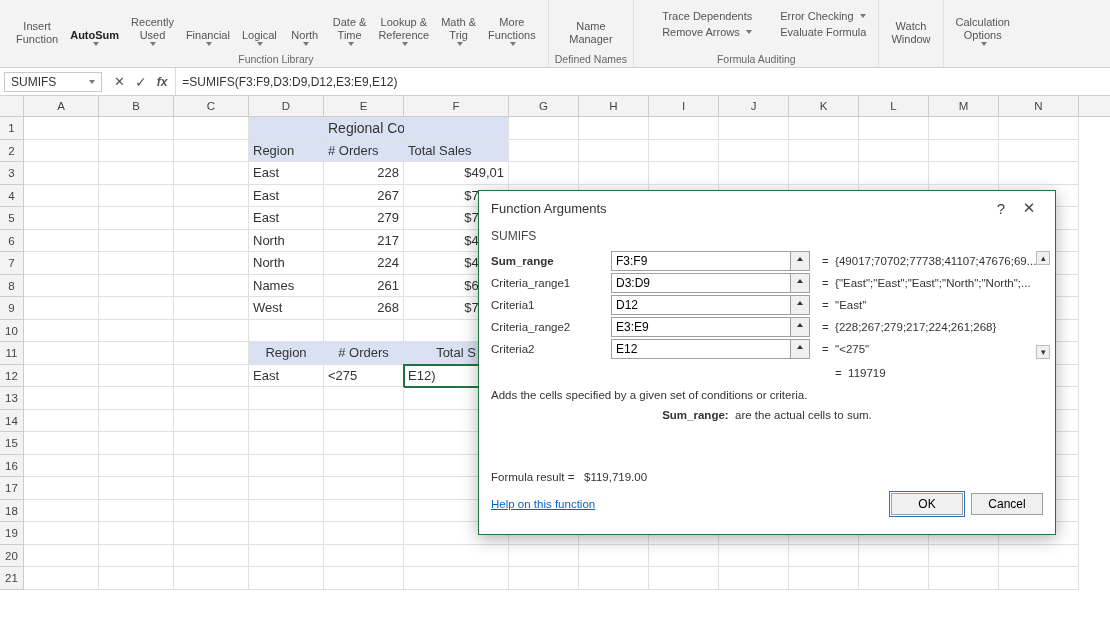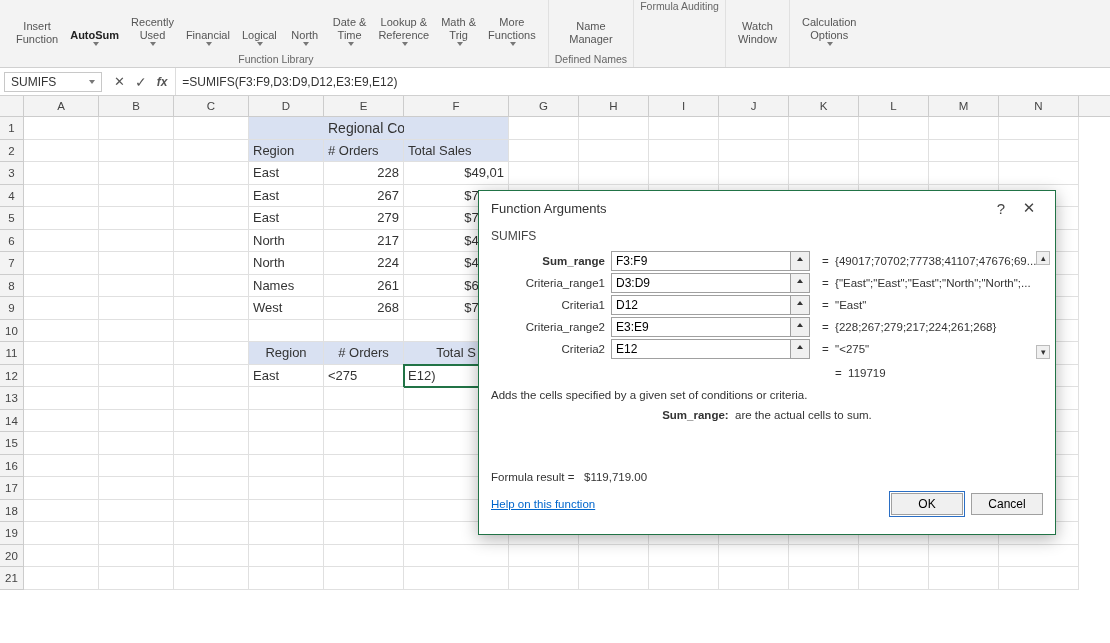--- a/index.html
+++ b/index.html
@@ -47,21 +47,21 @@
   
   .dialog { position:absolute; left:478px; top:190px; width:578px; height:345px; background:#fff; border:1px solid #217346; box-shadow: 0 4px 16px rgba(0,0,0,0.3); font-size:12px; }
   .dlg-title { padding:8px 12px; font-size:13px; color:#333; display:flex; align-items:center; }
   .dlg-title .spacer{flex:1;}
   .dlg-close, .dlg-help { width:28px; text-align:center; cursor:pointer; font-size:15px; color:#444;}
   .dlg-body { padding: 4px 12px 10px 12px; }
   .fn-name { font-size:12px; color:#444; padding:0 0 6px 0; }
   .arg-area { display:flex; }
   .arg-rows { flex:1; }
   .arg-row { display:flex; align-items:center; margin:2px 0; }
-  .arg-label { width:120px; text-align:right; padding-right:6px; font-size:11.5px; }
+  .arg-label { width:120px; text-align:left; padding-right:6px; font-size:11.5px; }
   .arg-label.bold { font-weight:700; }
   .arg-input { width:180px; border:1px solid #a0a0a0; padding:1px 4px; font-size:12px; height:20px; background:#fff; }
   .ref-btn { width:20px; height:20px; border:1px solid #a0a0a0; background:#f0f0f0; margin-left:-1px; display:flex; align-items:center; justify-content:center; cursor:pointer; }
   .arg-val { padding-left:12px; font-size:11.5px; color:#333; flex:1; white-space:nowrap; overflow:hidden; text-overflow:ellipsis; }
   .arg-scroll { width:16px; display:flex; flex-direction:column; justify-content:space-between; align-items:center; padding:2px 0; }
   .scroll-btn { width:14px;height:14px;border:1px solid #bbb;background:#f0f0f0;font-size:9px;line-height:12px;text-align:center;cursor:pointer;}
   .result-eq { padding:6px 0 4px 344px; font-size:11.5px;}
   .desc { font-size:11.5px; color:#333; padding:6px 0 4px 0; }
   .desc-arg { text-align:center; font-size:11.5px; padding: 4px 0 18px 0;}
   .desc-arg b{font-weight:700;}
@@ -137,20 +137,30 @@
     <div class="ribbon-buttons">
       <div class="rbtn">
           <span class="label" style="white-space:pre;">Name
 Manager</span>
         </div>
     </div>
     <div class="group-label">Defined Names</div>
   </div>
 
   <div class="ribbon-group">
+    <div class="ribbon-buttons" id="rg2">
+        <div class="rbtn-row">
+          <div class="rbtn-sm"><span class="ico"></span>Trace Dependents</div>
+          <div class="rbtn-sm"><span class="ico"></span>Remove Arrows<span class="drop"></span></div>
+        </div>
+        <div class="rbtn-row">
+          <div class="rbtn-sm"><span class="ico"></span>Error Checking<span class="drop"></span></div>
+          <div class="rbtn-sm"><span class="ico"></span>Evaluate Formula</div>
+        </div>
+      </div>
     <div class="group-label">Formula Auditing</div>
   </div>
 
   <div class="ribbon-group" style="border-right:1px solid #e0e0e0;">
     <div class="ribbon-buttons">
       <div class="rbtn">
           <span class="label" style="white-space:pre;">Watch
 Window</span>
         </div>
     </div>

